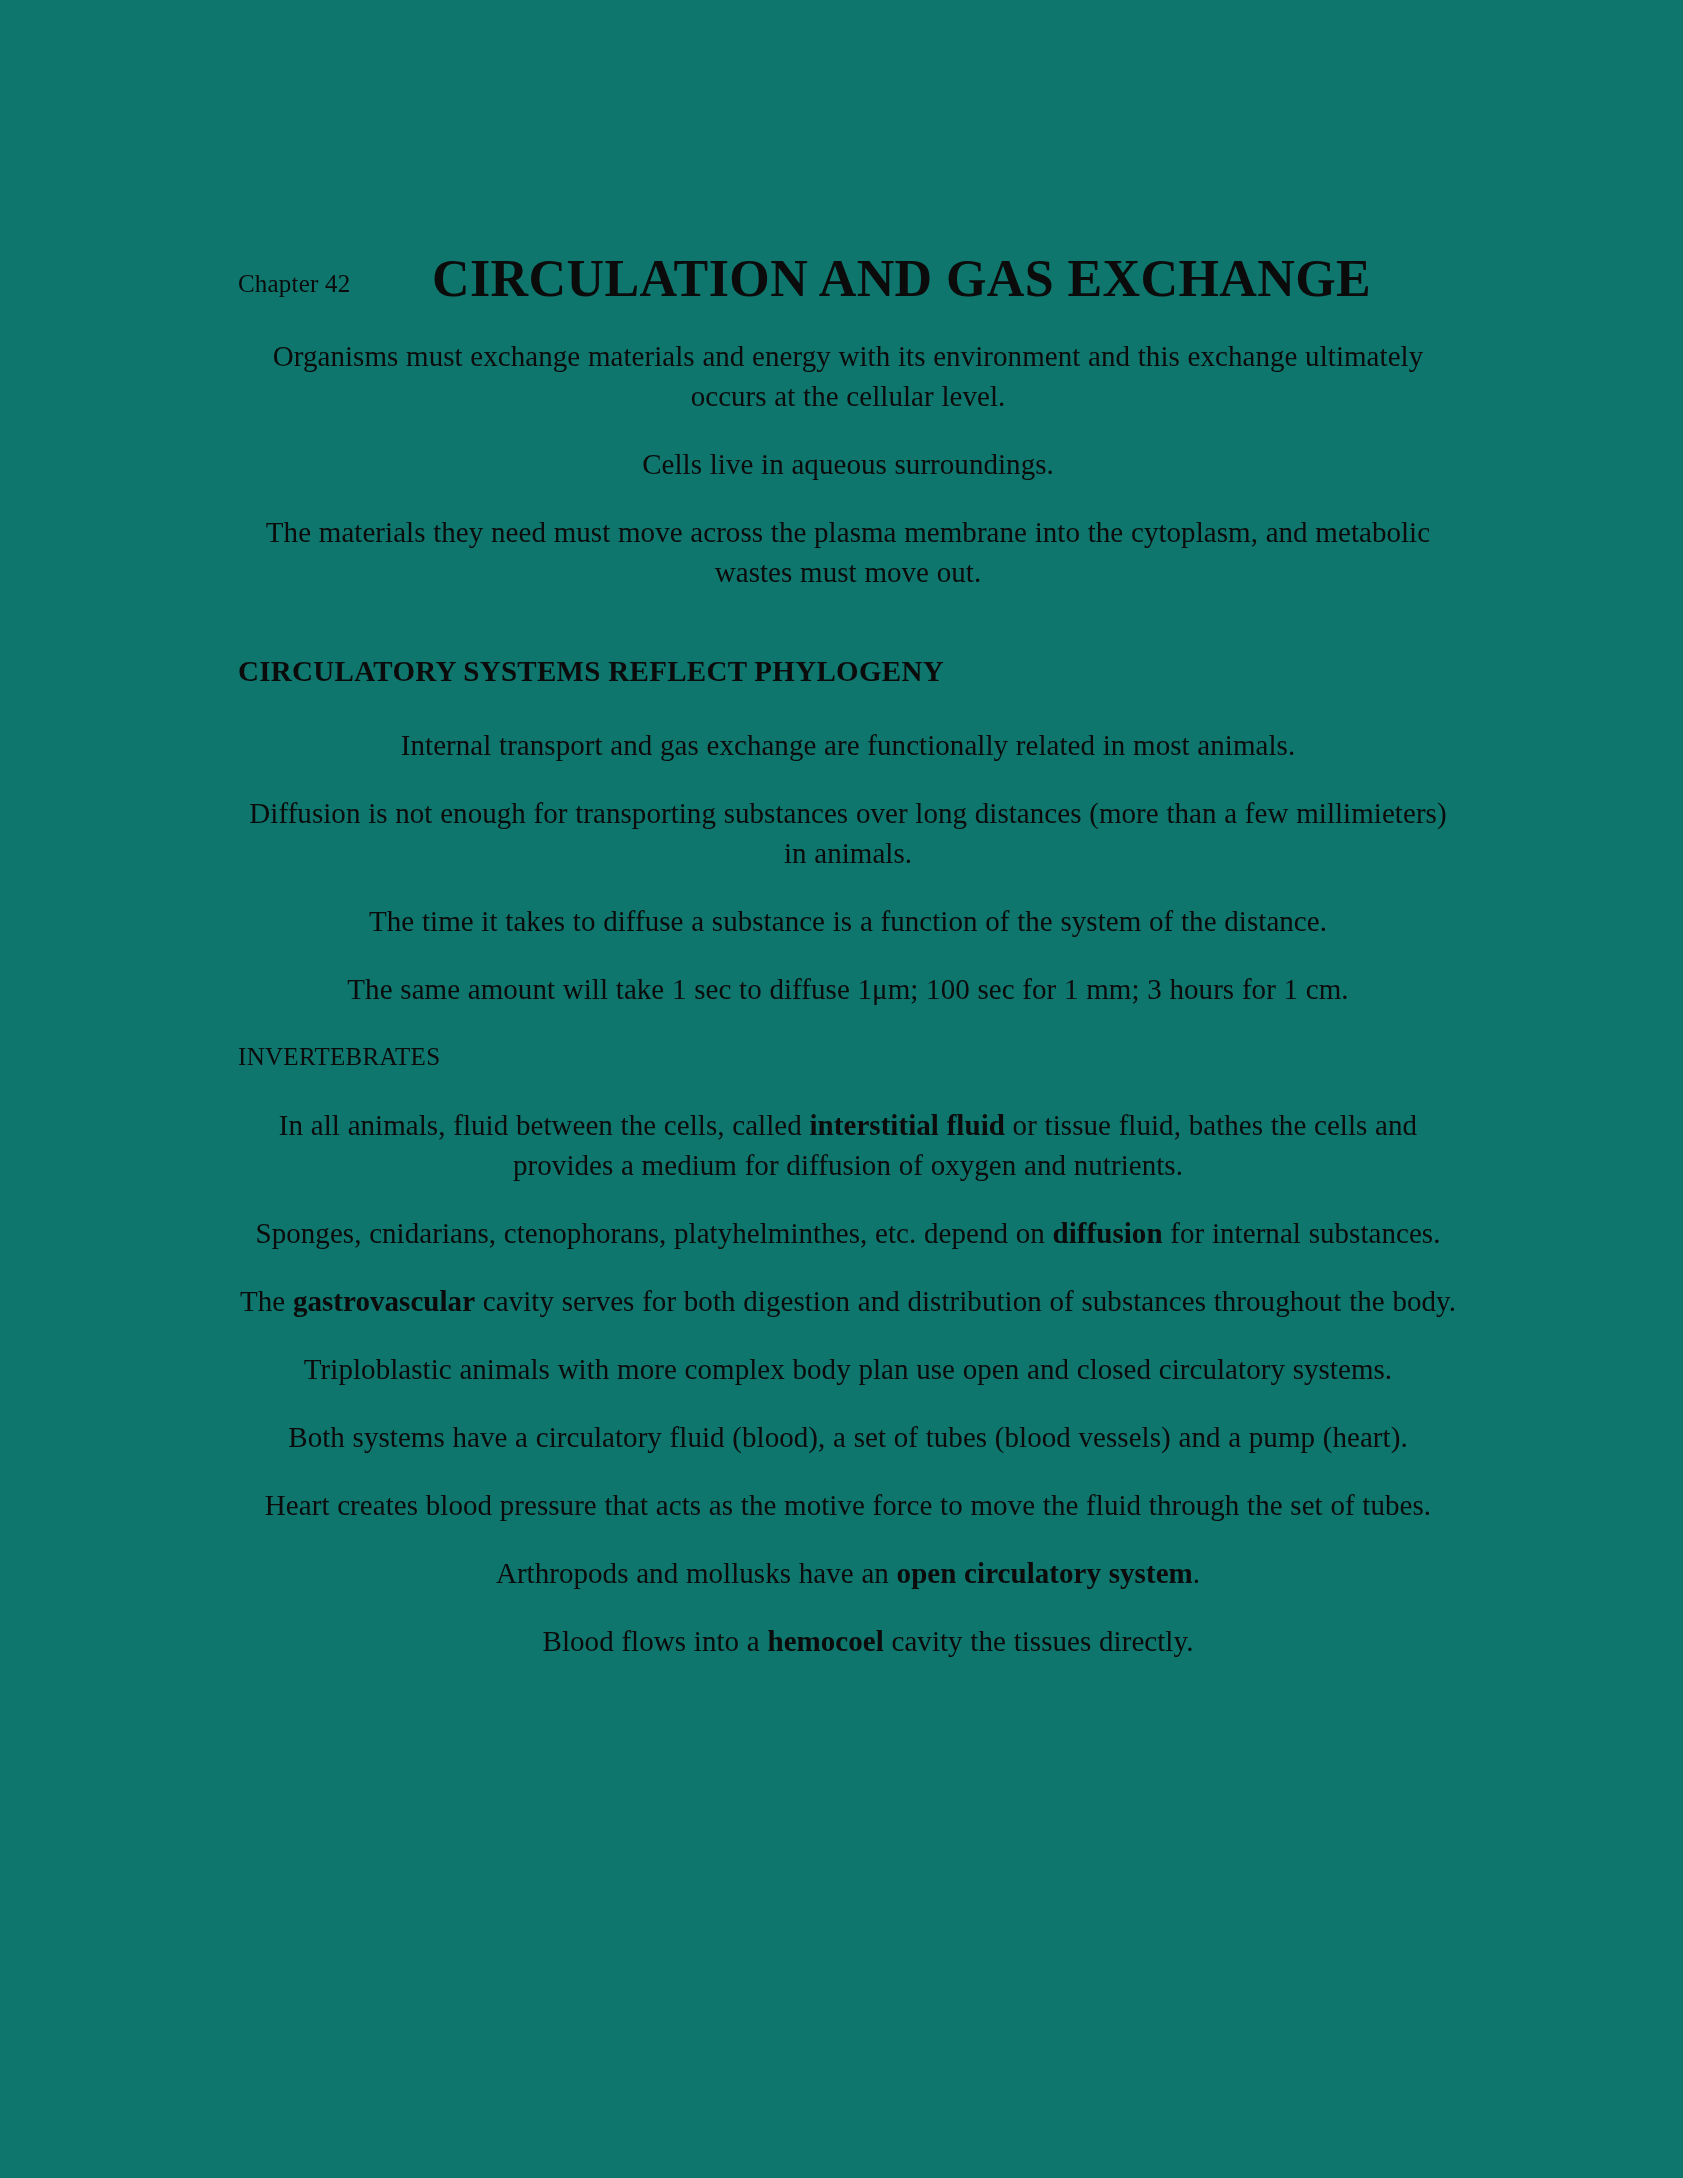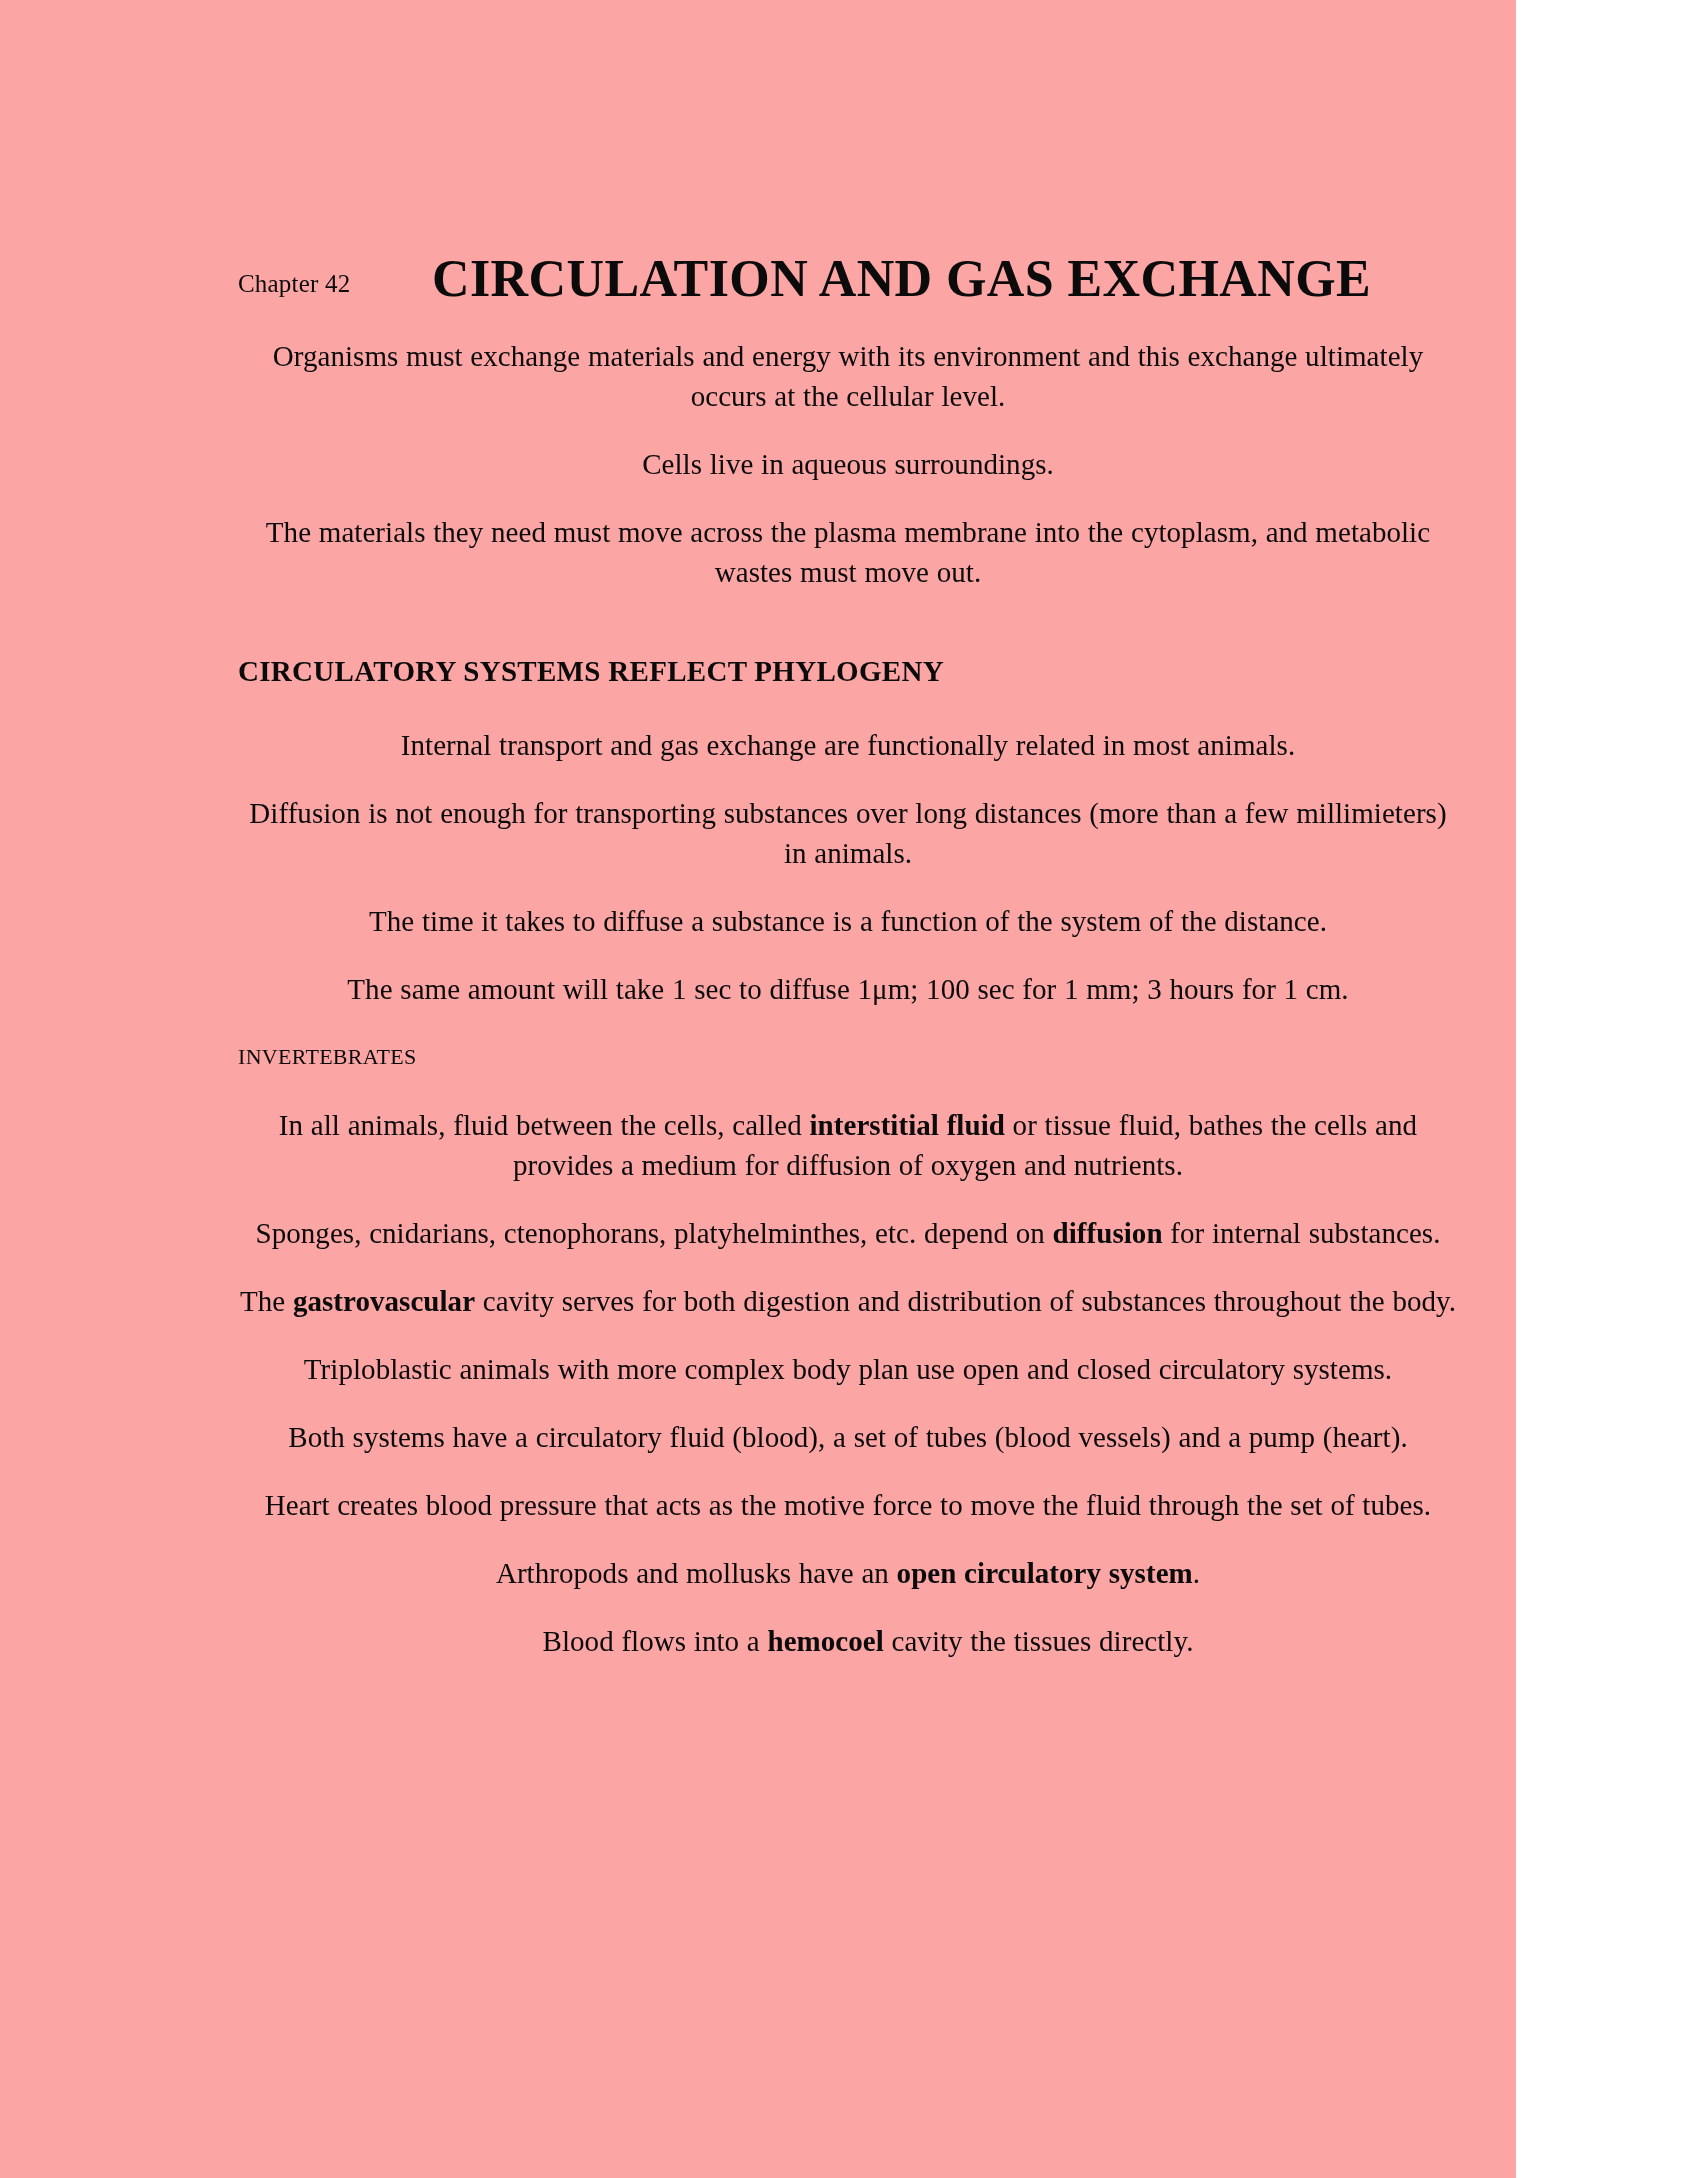--- a/index.html
+++ b/index.html
@@ -13,23 +13,23 @@
     height: 2178px;
     position: relative;
     overflow: hidden;
     font-family: "Liberation Serif", "DejaVu Serif", serif;
     color: #0b0b0b;
     -webkit-font-smoothing: antialiased;
   }
   .page {
     position: absolute;
     left: 0; top: 0;
-    width: 1516px;
+    width: 1683px;
     height: 2178px;
-    background: #fca5a5;
+    background: #0f766e;
   }
   .content {
     position: absolute;
     left: 238px;
     top: 255px;
     width: 1220px;
   }
 
   
   .doc-header {
@@ -71,21 +71,21 @@
   .para.indent { text-indent: 0; padding-left: 40px; }
 
   .section-heading {
     font-size: 29px;
     line-height: 40px;
     font-weight: bold;
     letter-spacing: 0.3px;
     margin: 0 0 34px 0;
   }
   .sub-heading {
-    font-size: 22px;
+    font-size: 25px;
     line-height: 40px;
     font-weight: normal;
     letter-spacing: 0.3px;
     margin: 16px 0 28px 0;
   }
   b.term { font-weight: bold; }
 </style>
 </head>
 <body>
 

